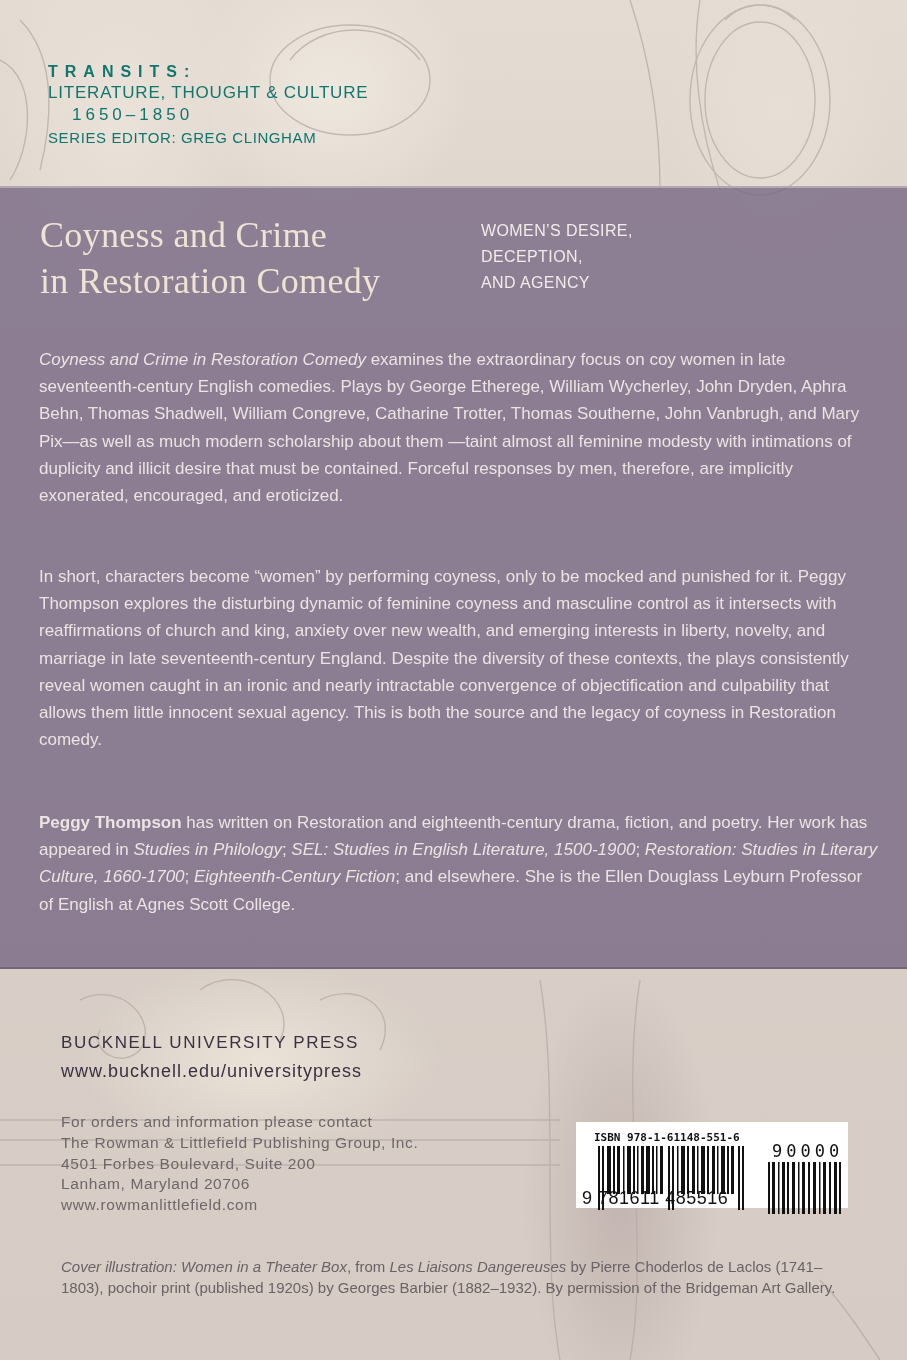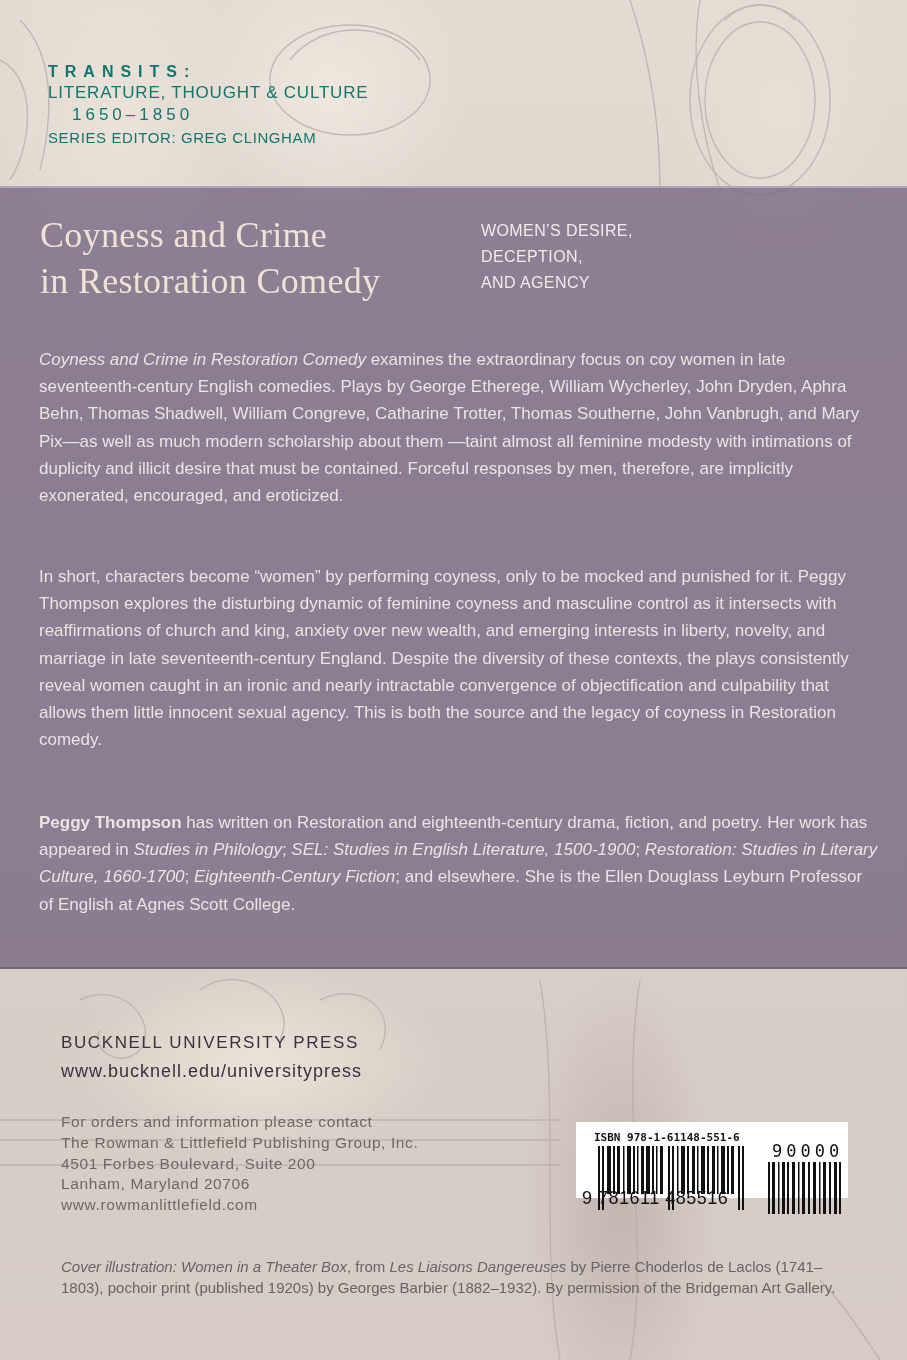--- a/index.html
+++ b/index.html
@@ -53,21 +53,21 @@
   .body-text b { font-weight: bold; }
 
   .press { position: absolute; left: 61px; top: 1030px; color: #3a3140; }
   .press .name { font-size: 17px; letter-spacing: 1.6px; line-height: 26px; }
   .press .url { font-size: 18px; letter-spacing: 1px; line-height: 30px; }
   .contact {
     position: absolute; left: 61px; top: 1112px; color: #6e6668;
     font-size: 15.5px; line-height: 20.8px; letter-spacing: 0.6px;
   }
   .barcode-box {
-    position: absolute; left: 576px; top: 1122px; width: 272px; height: 76px;
+    position: absolute; left: 576px; top: 1122px; width: 272px; height: 86px;
     background: #ffffff;
   }
   .isbn-label {
     position: absolute; left: 18px; top: 9px; font-family: "DejaVu Sans Mono", monospace;
     font-size: 11px; font-weight: bold; color: #111;
   }
   .addon-label {
     position: absolute; left: 196px; top: 19px; font-family: "DejaVu Sans Mono", monospace;
     font-size: 17px; letter-spacing: 4px; color: #111;
   }

